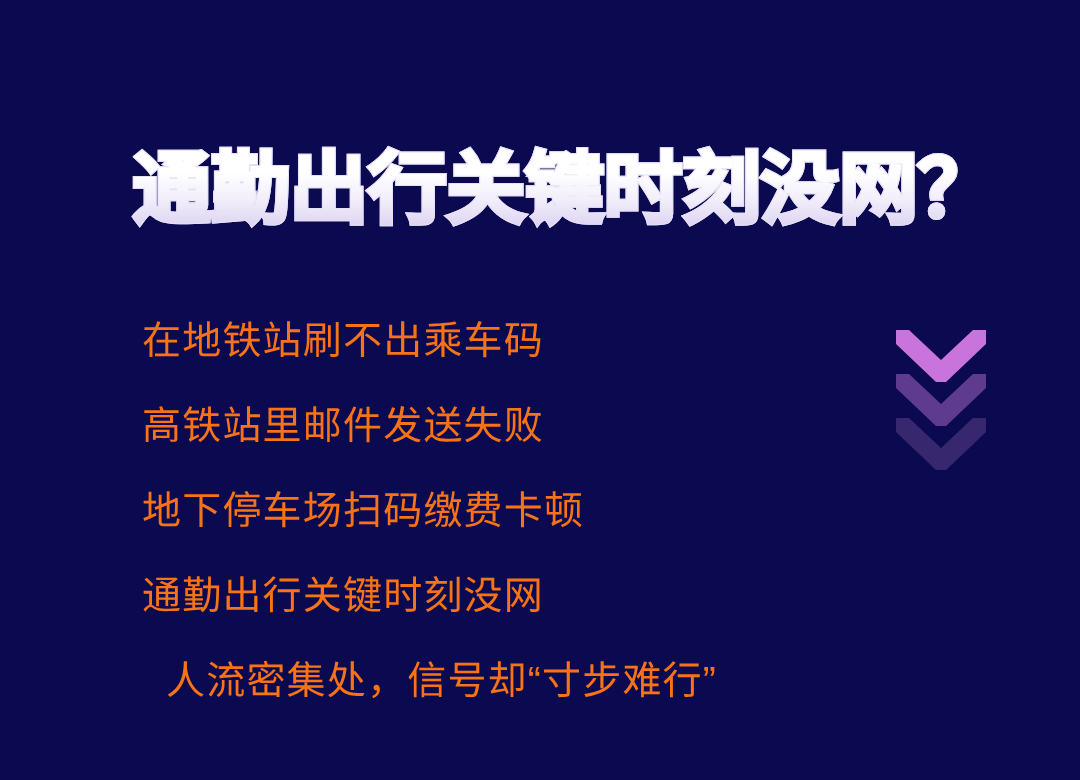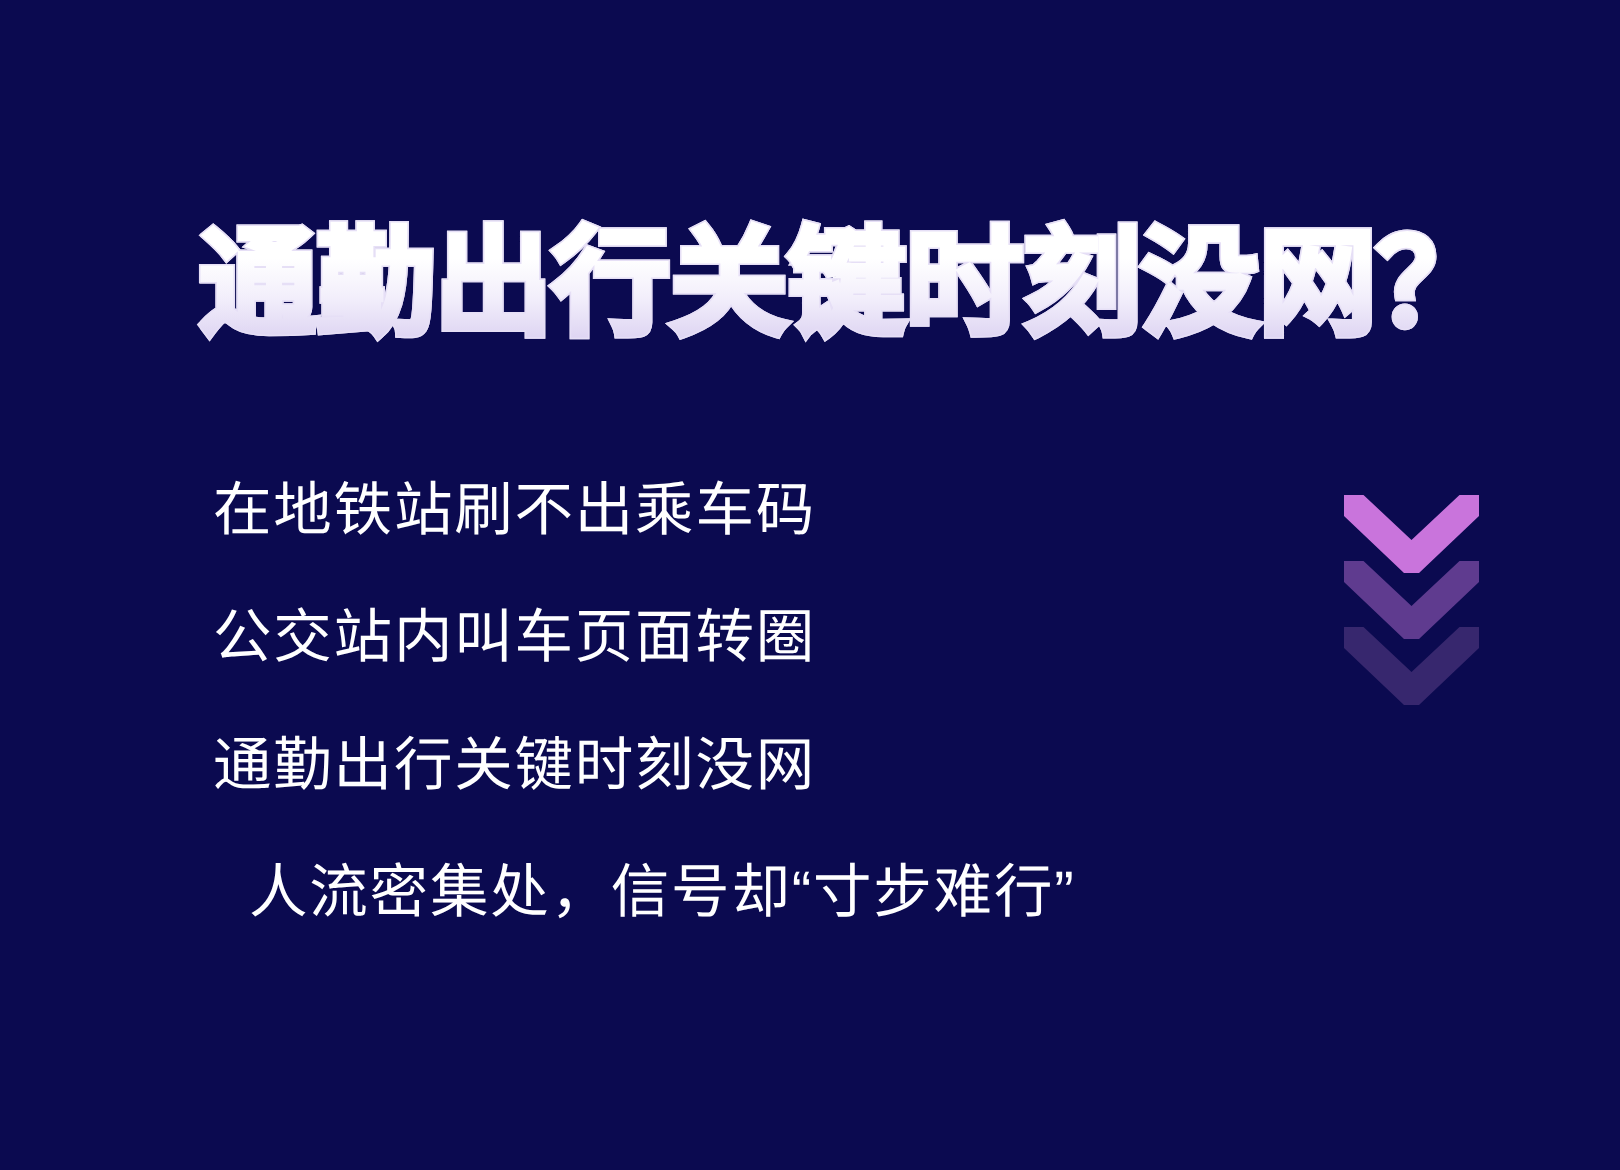--- a/index.html
+++ b/index.html
@@ -89,21 +89,21 @@
     width: 640px;
     margin: 0;
     padding: 0;
     list-style: none;
   }
 
   .bullet-item {
     font-size: 39px;
     line-height: 46px;
     font-weight: 400;
-    color: #ffffff;
+    color: #f97316;
     letter-spacing: 1.2px;
     white-space: nowrap;
     margin: 0 0 39px 0;
     font-family: "Liberation Sans", "DejaVu Sans", sans-serif;
   }
 
   .bullet-item:last-child {
     margin-bottom: 0;
     margin-left: 24px;
   }
@@ -134,21 +134,22 @@
 
 <div class="poster" style="background: rgb(11, 10, 80);">
 
   <div class="headline-wrap">
     <h1 class="headline headline-shadow">通勤出行关键时刻没网？</h1>
     <h1 class="headline headline-top">通勤出行关键时刻没网？</h1>
   </div>
 
   <ul class="bullet-list">
     <li class="bullet-item">在地铁站刷不出乘车码</li>
-    <li class="bullet-item">公交站内叫车页面转圈</li>
+    <li class="bullet-item">高铁站里邮件发送失败</li>
+    <li class="bullet-item">地下停车场扫码缴费卡顿</li>
     <li class="bullet-item">通勤出行关键时刻没网</li>
     <li class="bullet-item">人流密集处，信号却“寸步难行”</li>
   </ul>
 
   <div class="chevron-stack">
     <svg class="chevron chevron-1" viewBox="0 0 90 52" aria-hidden="true">
       <polygon points="0,0 13,0 45,30 77,0 90,0 90,14 50,52 40,52 0,14" fill="#c974dc"></polygon>
     </svg>
     <svg class="chevron chevron-2" viewBox="0 0 90 52" aria-hidden="true">
       <polygon points="0,0 13,0 45,30 77,0 90,0 90,14 50,52 40,52 0,14" fill="#5f3b8f"></polygon>

